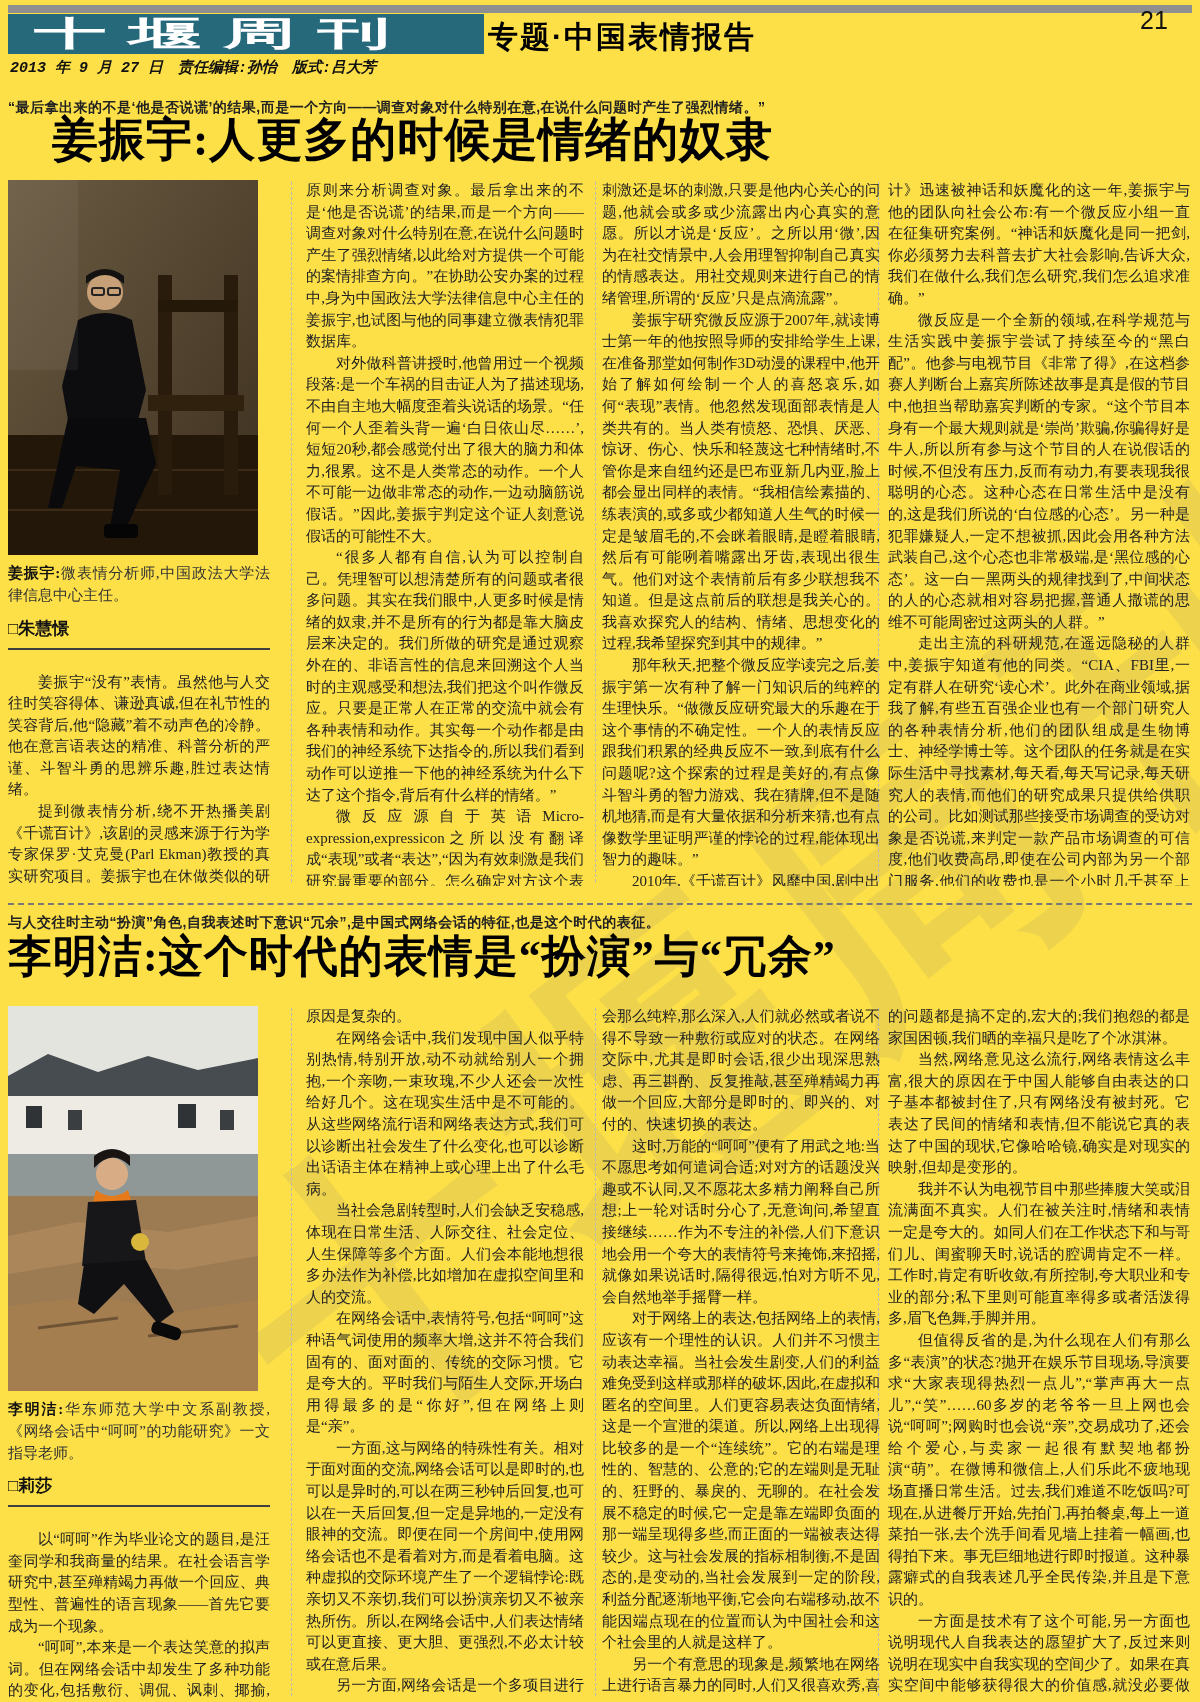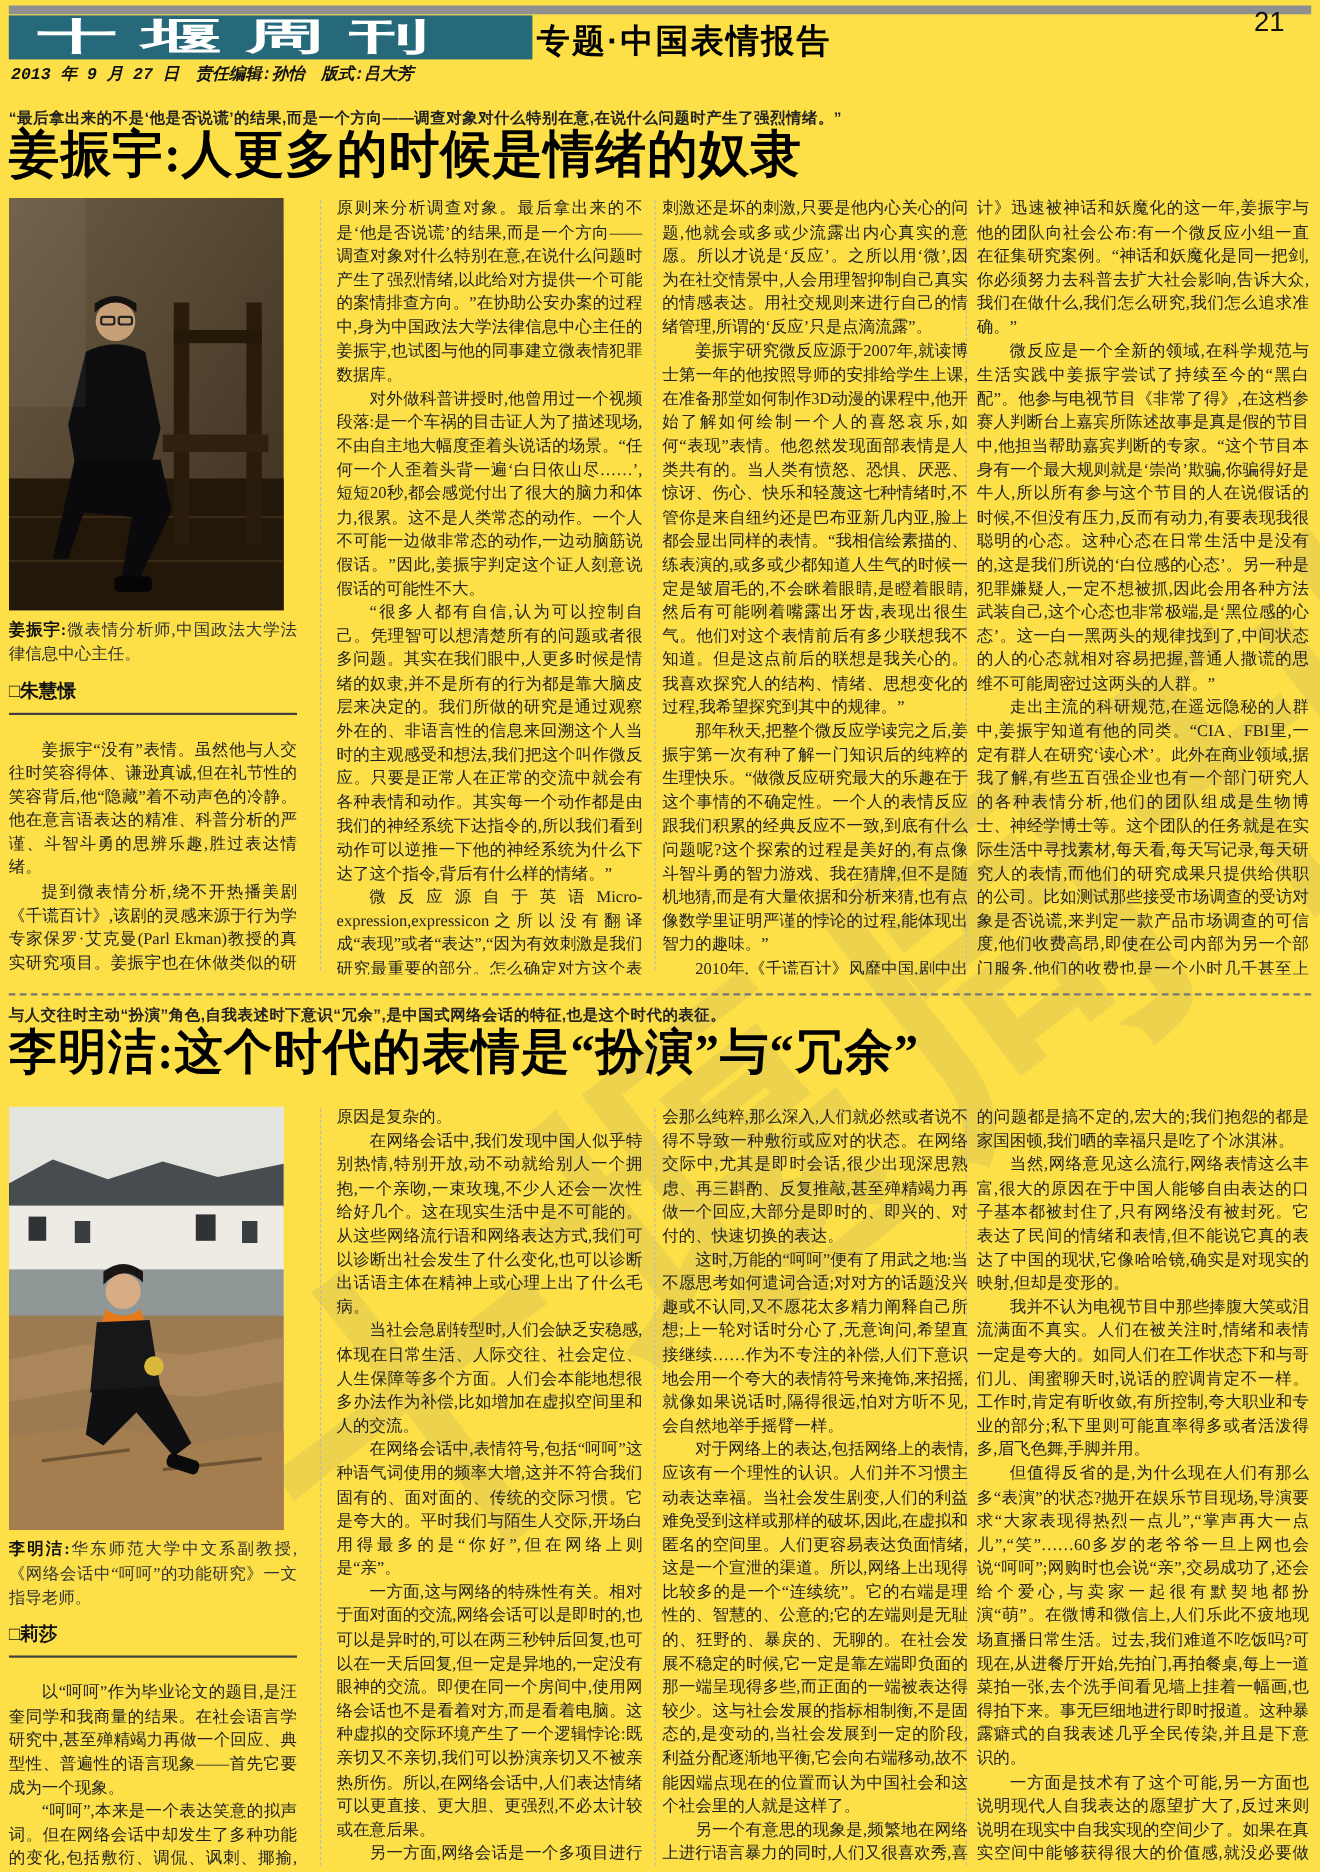--- a/index.html
+++ b/index.html
@@ -16,21 +16,21 @@
         font-family:"Liberation Sans",sans-serif;color:#111;margin-left:24px;}
   .dateline{position:absolute;left:10px;top:58px;font-size:15px;font-style:italic;font-weight:bold;
         font-family:Liberation Mono, monospace;color:#111;}
 
   .kicker{position:absolute;left:8px;width:1182px;font-size:14px;font-weight:bold;
         font-family:"Liberation Sans",sans-serif;color:#222;letter-spacing:.5px;z-index:3;}
   .kicker.k1{top:99px;}
   .kicker.k2{top:914px;}
   .headline{position:absolute;left:8px;font-weight:bold;color:#000;letter-spacing:1px;
         font-family:"Liberation Serif",serif;white-space:nowrap;z-index:3;}
-  .headline.h1{top:109px;font-size:46px;}
+  .headline.h1{top:109px;font-size:46px;margin-left:44px;}
   .headline.h2{top:927px;font-size:44px;}
 
   .divider{position:absolute;left:8px;top:903px;width:1184px;height:0;border-top:2px dashed #777;}
 
   .col{position:absolute;overflow:hidden;z-index:2;}
   .c0{left:8px;width:262px;}
   .c1{left:306px;width:278px;}
   .c2{left:602px;width:278px;}
   .c3{left:888px;width:302px;}
   .rows-a1{top:180px;height:706px;}

